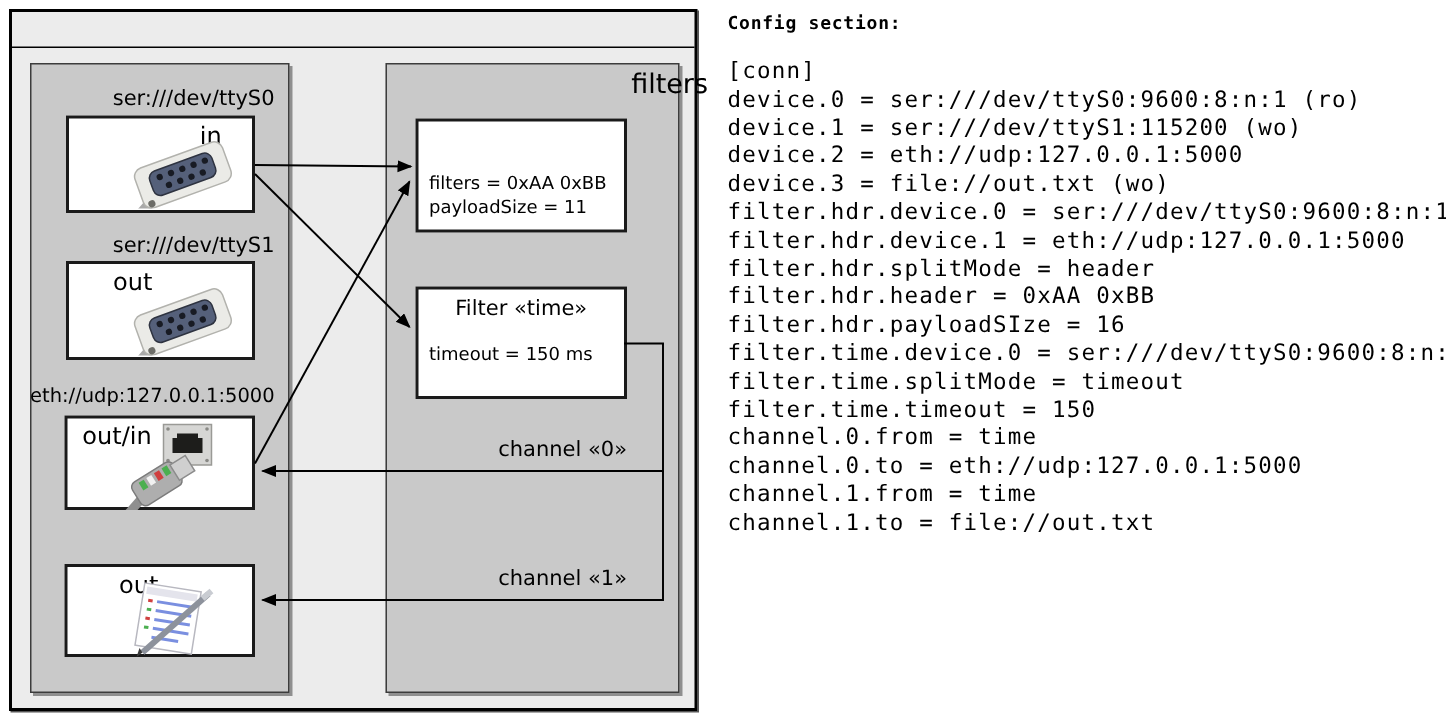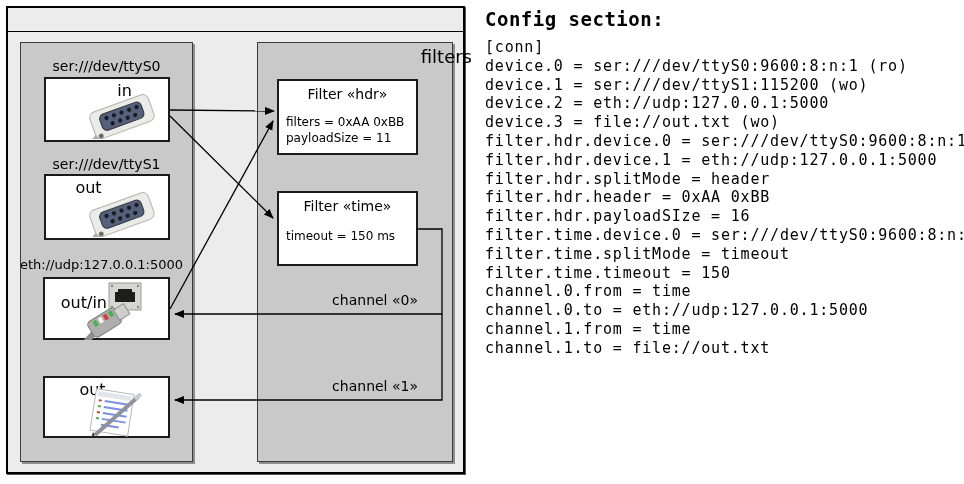--- a/index.html
+++ b/index.html
@@ -11,52 +11,52 @@
              border:2px solid #000;background:#ececec;box-shadow:1px 1px 0 #555;}
   .diagram-title{left:6px;top:9px;width:459px;text-align:center;font-size:15px;}
   .title-sep{left:8px;top:31px;width:455px;height:1px;background:#000;}
   
   .group{box-sizing:border-box;background:#c9c9c9;border:1px solid #3c3c3c;
          box-shadow:2px 2px 0 #8f8f8f;}
   .devices-group{left:20px;top:42px;width:173px;height:420px;}
   .filters-group{left:257px;top:42px;width:196px;height:420px;}
   .filters-title{left:257px;top:46px;width:215px;text-align:right;font-size:18px;}
   
-  .dev-label{font-size:14px;text-align:center;}
+  .dev-label{font-size:14px;text-align:right;}
   .dev-box{box-sizing:border-box;background:#fff;border:2px solid #1a1a1a;}
   .port-label{position:absolute;font-size:16px;text-align:center;}
   
   .filter-box{box-sizing:border-box;background:#fff;border:2px solid #1a1a1a;}
   .filter-title{position:absolute;left:0;top:5px;width:100%;text-align:center;font-size:14px;}
   .filter-props{position:absolute;left:7px;top:33px;font-size:12px;line-height:16px;}
   
   .chan-label{width:148px;text-align:right;font-size:14px;}
   
   .overlay{left:0;top:0;width:964px;height:484px;pointer-events:none;z-index:30;}
   
   .config-heading{left:485px;top:8px;font-family:"DejaVu Sans Mono",monospace;
-                  font-size:19px;font-weight:600;letter-spacing:0.5px;}
+                  font-size:12px;font-weight:600;letter-spacing:0.5px;}
   .config-lines{left:485px;top:38px;margin:0;font-family:"DejaVu Sans Mono",monospace;
                 font-size:15px;line-height:18.8px;letter-spacing:0.8px;white-space:pre;}
 </style>
 </head>
 <body>
 
 <div class="page">
 
   <div class="abs outer-box"></div>
   <div class="abs title-sep"></div>
 
   <div class="abs group devices-group"></div>
   <div class="abs group filters-group"></div>
   <div class="abs filters-title">filters</div>
 
   <div class="abs dev-label" style="left:30px;top:58px;width:153px;">ser:///dev/ttyS0</div>
   <div class="abs dev-box" style="left:44px;top:77px;width:126px;height:65px;">
-    <span class="port-label" style="left:0;top:2px;width:85px;padding-left:36px;">in</span>
+    <span class="port-label" style="left:16px;top:2px;width:85px;padding-left:36px;">in</span>
     <svg style="position:absolute;right:3px;bottom:1px;" width="96" height="52" viewBox="0 0 96 52">
       <g transform="rotate(-20 52 30)">
         <line x1="8" y1="50" x2="30" y2="38" stroke="#a9a9a9" stroke-width="7"></line>
         <rect x="22" y="16" width="62" height="28" rx="6" fill="#ebebe7" stroke="#b2b2ad"></rect>
         <rect x="31" y="21" width="44" height="17" rx="5" fill="#55607a" stroke="#2e3340"></rect>
         <g fill="#181b24">
           <circle cx="38" cy="26" r="2.1"></circle>
             <circle cx="46" cy="26" r="2.1"></circle>
             <circle cx="54" cy="26" r="2.1"></circle>
             <circle cx="62" cy="26" r="2.1"></circle>
@@ -90,21 +90,21 @@
             <circle cx="58" cy="33" r="2.1"></circle>
             <circle cx="66" cy="33" r="2.1"></circle>
         </g>
         <circle cx="27" cy="41" r="2.4" fill="#6d6d68"></circle>
       </g>
     </svg>
   </div>
 
   <div class="abs dev-label" style="left:20px;top:257px;width:140px;font-size:13px;">eth://udp:127.0.0.1:5000</div>
   <div class="abs dev-box" style="left:43px;top:277px;width:127px;height:63px;">
-    <span class="port-label" style="left:4px;top:14px;width:58px;text-align:right;">out/in</span>
+    <span class="port-label" style="left:4px;top:2px;width:58px;text-align:center;">out/in</span>
     <svg style="position:absolute;left:63px;top:3px;" width="34" height="29" viewBox="0 0 34 29">
       <rect x="1" y="1" width="32" height="27" fill="#d6d6d4" stroke="#9a9a96"></rect>
       <path d="M7,20 L7,10 L10,10 L10,7 L24,7 L24,10 L27,10 L27,20 Z" fill="#1d1d1b"></path>
       <circle cx="4" cy="4" r="1.2" fill="#8a8a86"></circle>
         <circle cx="30" cy="4" r="1.2" fill="#8a8a86"></circle>
       <circle cx="4" cy="25" r="1.2" fill="#8a8a86"></circle>
         <circle cx="30" cy="25" r="1.2" fill="#8a8a86"></circle>
     </svg>
     <svg style="position:absolute;left:18px;top:19px;" width="80" height="42" viewBox="0 0 80 42">
       <g transform="rotate(-32 40 22)">
@@ -139,21 +139,20 @@
           <line x1="16" y1="33" x2="19" y2="33" stroke="#4caf50"></line>
         </g>
       </g>
       <line x1="14" y1="47" x2="58" y2="8" stroke="#8d929c" stroke-width="4"></line>
       <line x1="54" y1="11" x2="60" y2="6" stroke="#c9ccd2" stroke-width="4"></line>
       <path d="M14,47 L10,50 L12,44 Z" fill="#3a3a3a"></path>
     </svg>
   </div>
 
   <div class="abs filter-box" style="left:277px;top:79px;width:141px;height:76px;">
-    <div class="filter-title">Filter «hdr»</div>
     <div class="filter-props">
       <div>filters = 0xAA 0xBB</div>
       <div>payloadSize = 11</div>
     </div>
   </div>
 
   <div class="abs filter-box" style="left:277px;top:191px;width:141px;height:75px;">
     <div class="filter-title">Filter «time»</div>
     <div class="filter-props" style="top:35px;">
       <div>timeout = 150 ms</div>

